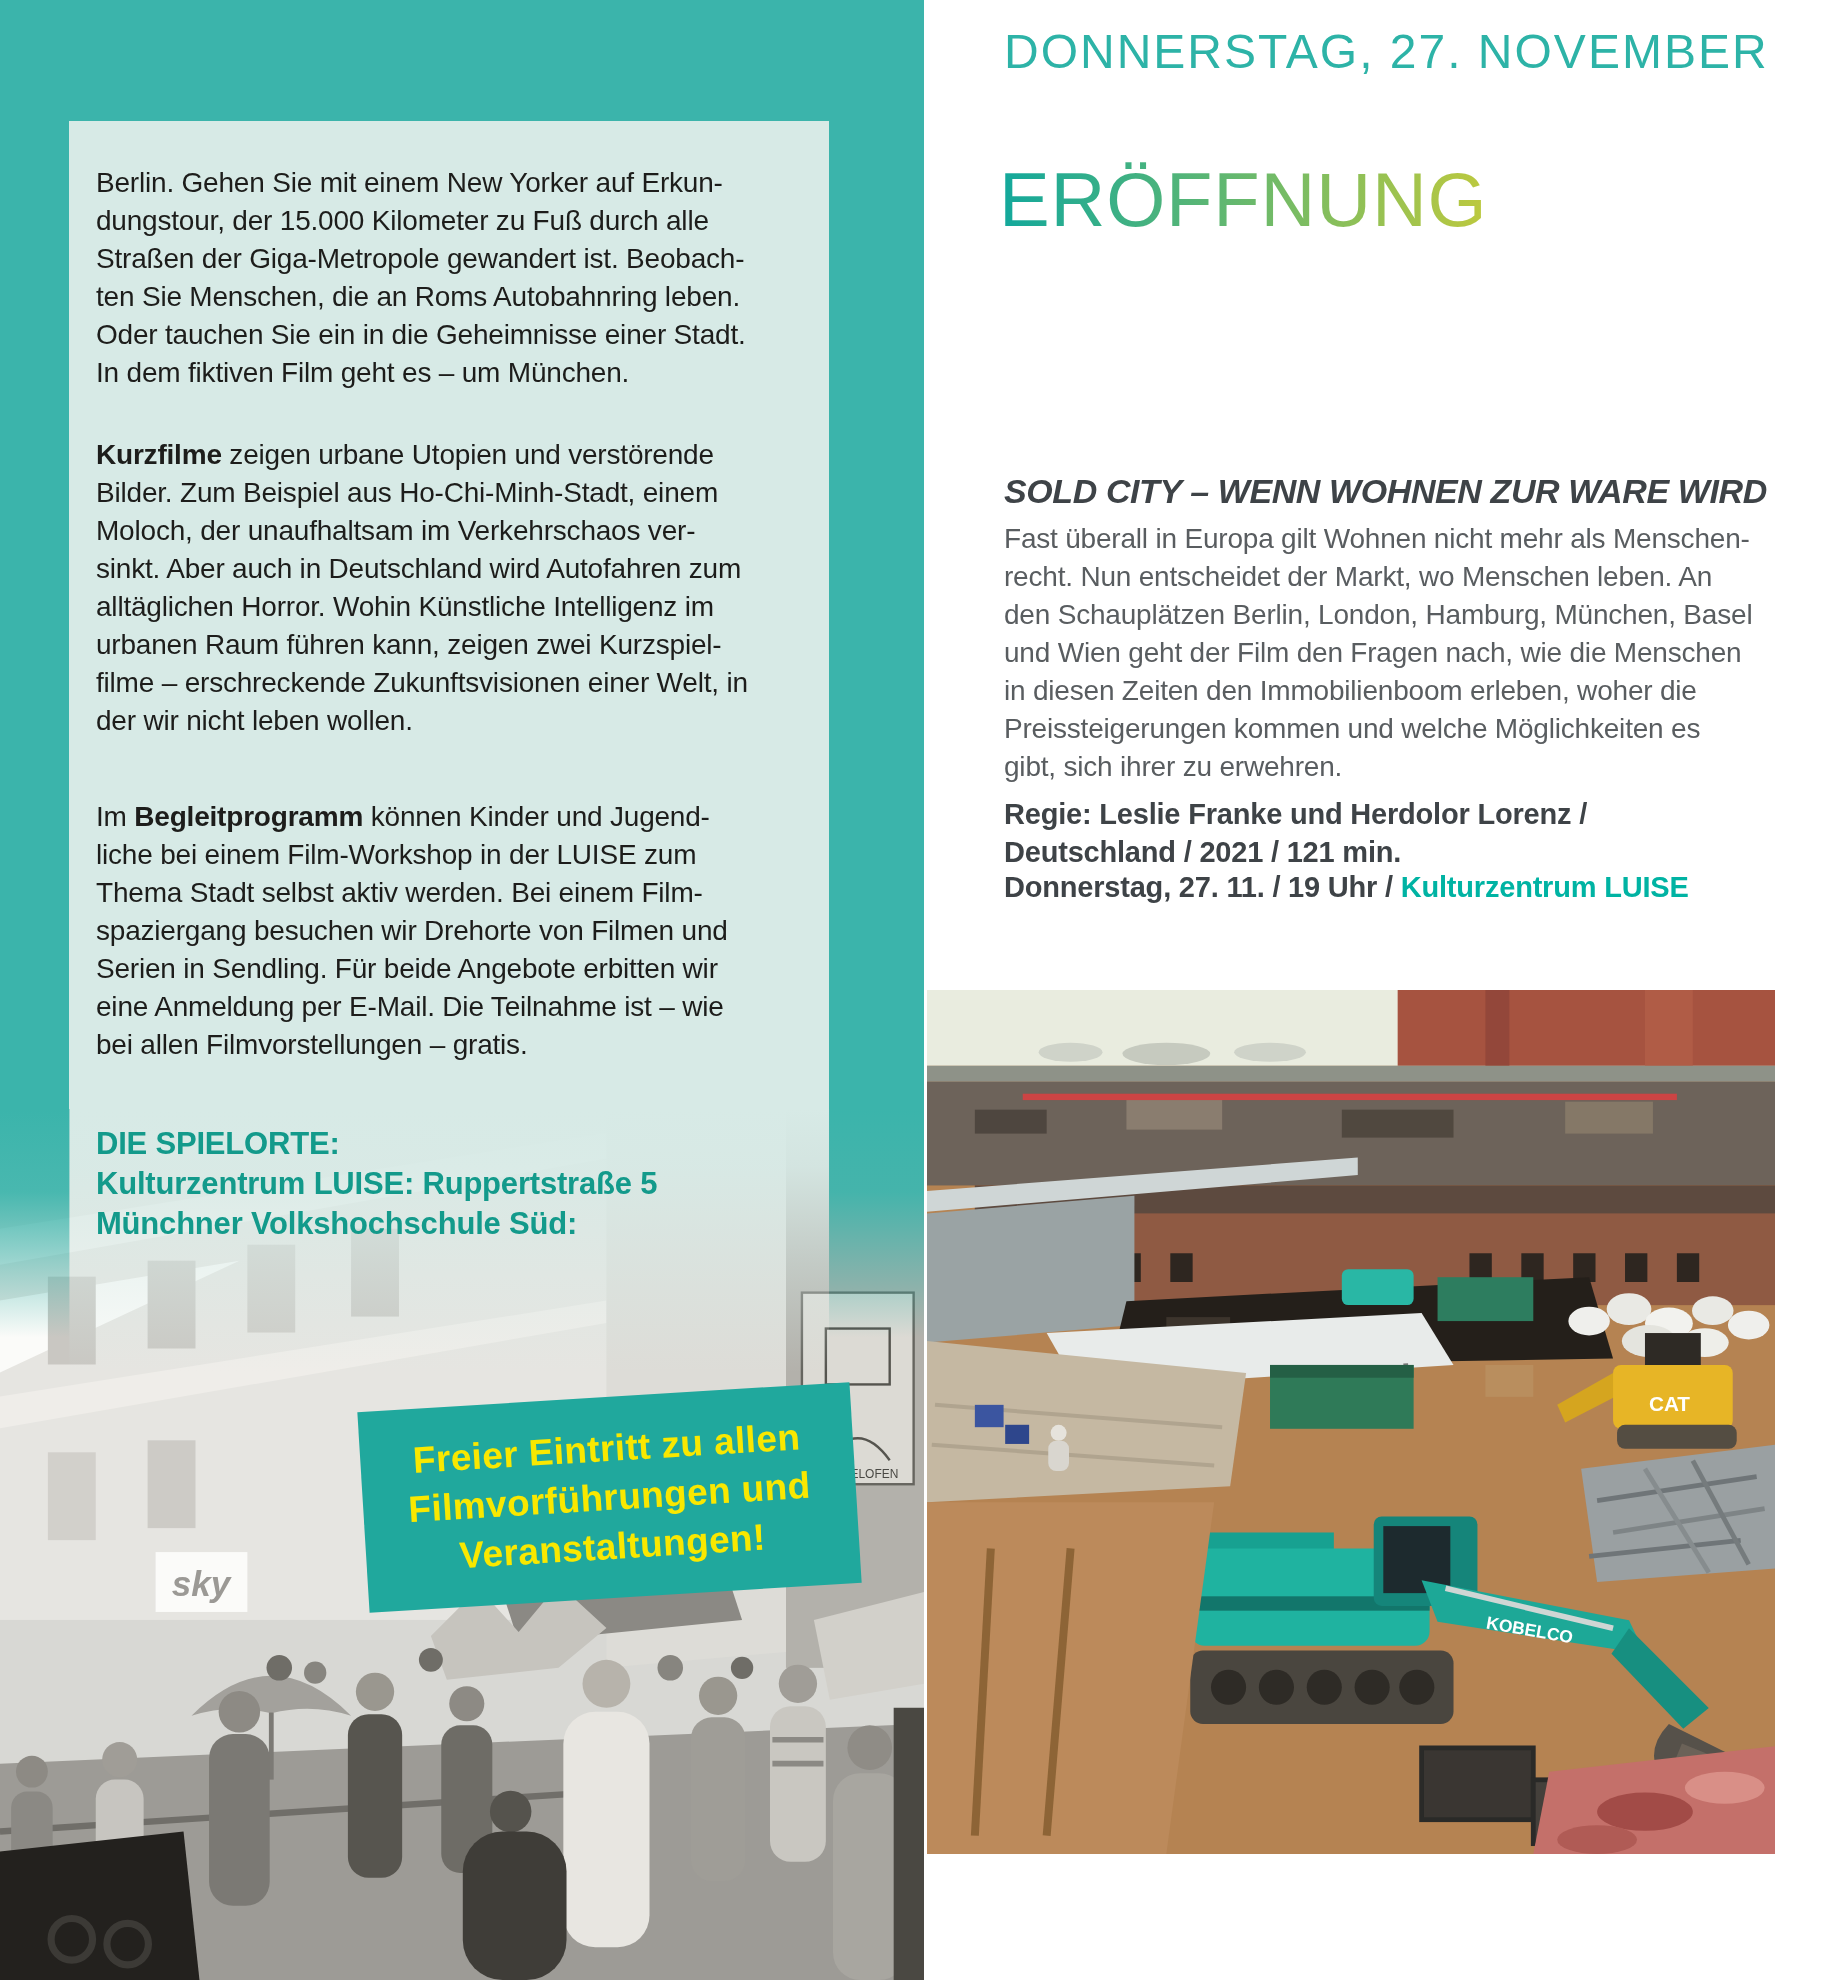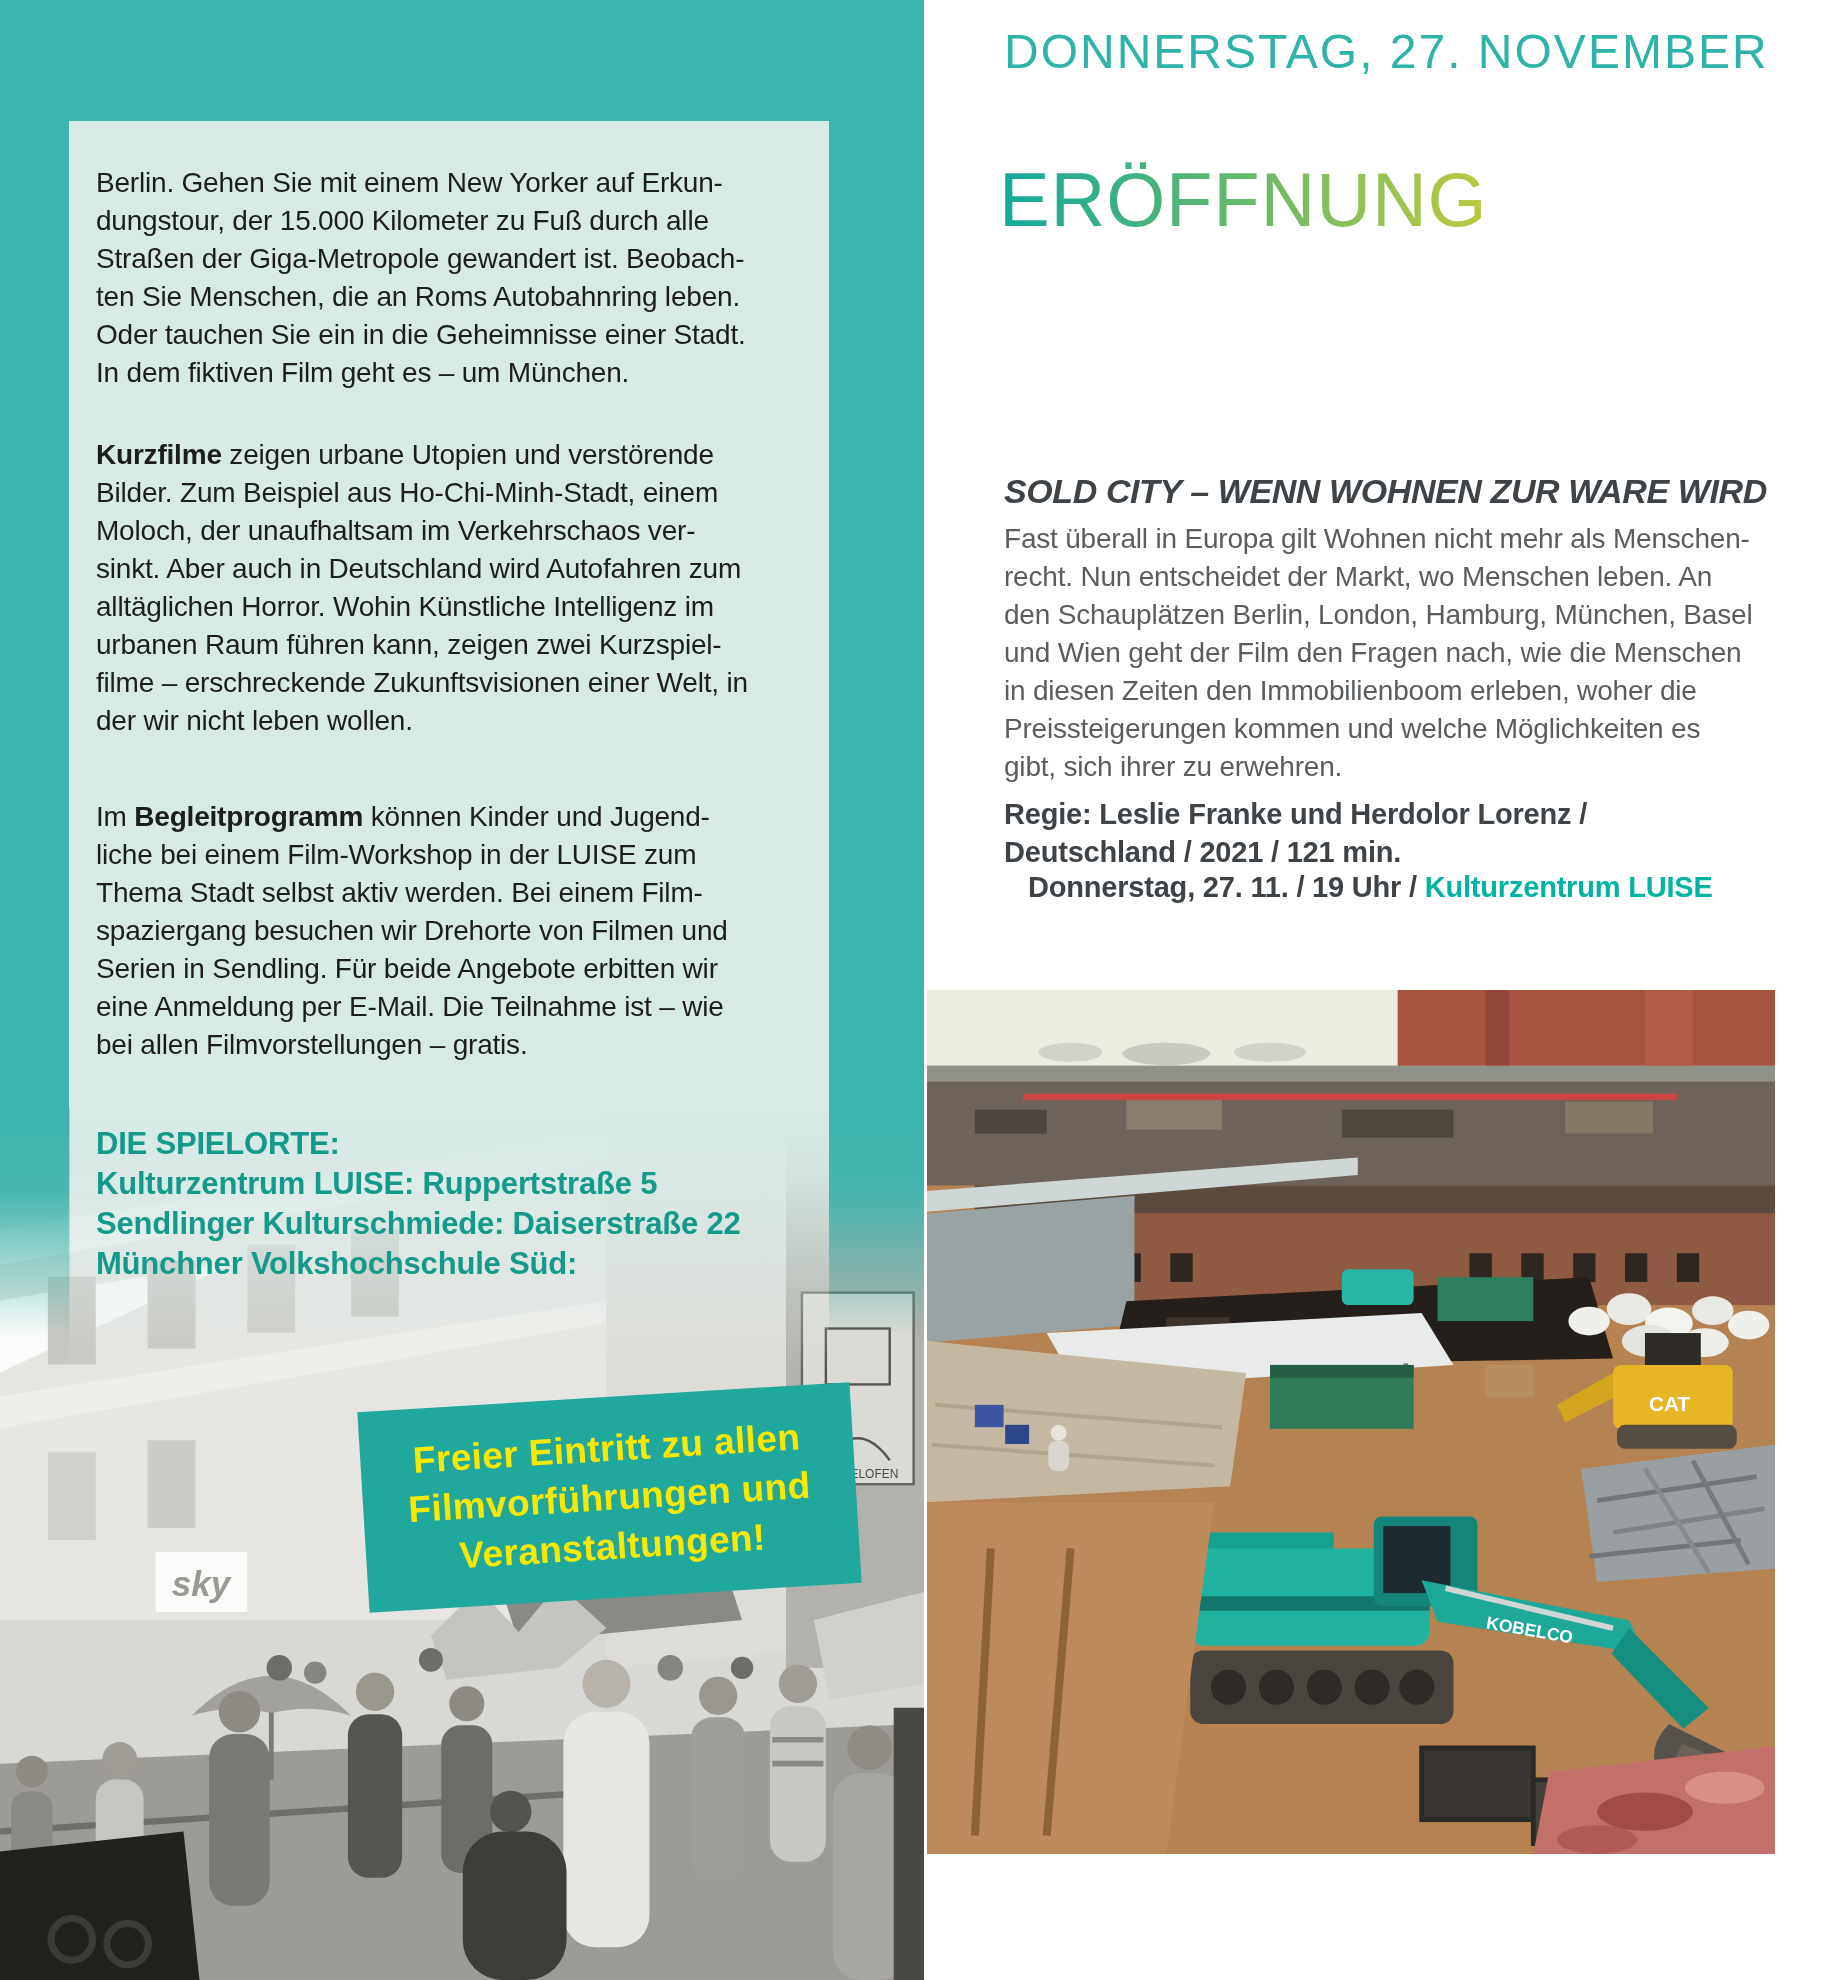--- a/index.html
+++ b/index.html
@@ -32,21 +32,21 @@
   .title{left:999px;top:156px;font-size:76px;letter-spacing:0.8px;font-weight:400;
          background:linear-gradient(90deg,var(--title-grad-start),var(--title-grad-end));
          -webkit-background-clip:text;background-clip:text;color:transparent;}
   .film-heading{left:1004px;top:472px;width:814px;font-size:34px;font-weight:bold;
                 color:var(--heading-dark);letter-spacing:-0.4px;font-style:italic;}
   .film-desc{left:1004px;top:520px;width:814px;font-size:28px;line-height:38px;
              color:var(--body-gray);white-space:pre-line;letter-spacing:-0.2px;}
   .credits{left:1004px;top:795px;width:814px;font-size:29px;font-weight:bold;line-height:38px;
            color:var(--heading-dark);white-space:pre-line;letter-spacing:-0.2px;}
   .screening{left:1004px;top:871px;width:814px;font-size:29px;font-weight:bold;
-             color:var(--heading-dark);letter-spacing:-0.2px;margin-left:24px;}
+             color:var(--heading-dark);letter-spacing:-0.2px;}
   .screening .venue{color:var(--link-teal);}
   .photo-construction{left:927px;top:990px;width:848px;height:864px;}
 </style>
 </head>
 <body>
 
 <div id="page">
 
   <div class="abs col-left"></div>
   <div class="abs lightbox"></div>
@@ -159,21 +159,20 @@
       </g>
       <rect x="87" y="0" width="952" height="600" fill="url(#fadeLight)"></rect>
       <rect x="0" y="0" width="87" height="520" fill="url(#fadeTeal)"></rect>
       <rect x="1039" y="0" width="119" height="520" fill="url(#fadeTeal)"></rect>
     </svg>
   </div>
 
   <div class="abs venues">
     <div>DIE SPIELORTE:</div>
     <div>Kulturzentrum LUISE: Ruppertstraße 5</div>
-    <div>Sendlinger Kulturschmiede: Daiserstraße 22</div>
     <div>Münchner Volkshochschule Süd:</div>
   </div>
 
   <div class="abs banner">
     <div>Freier Eintritt zu allen</div>
     <div>Filmvorführungen und</div>
     <div>Veranstaltungen!</div>
   </div>
 
   <div class="abs date">DONNERSTAG, 27. NOVEMBER</div>

